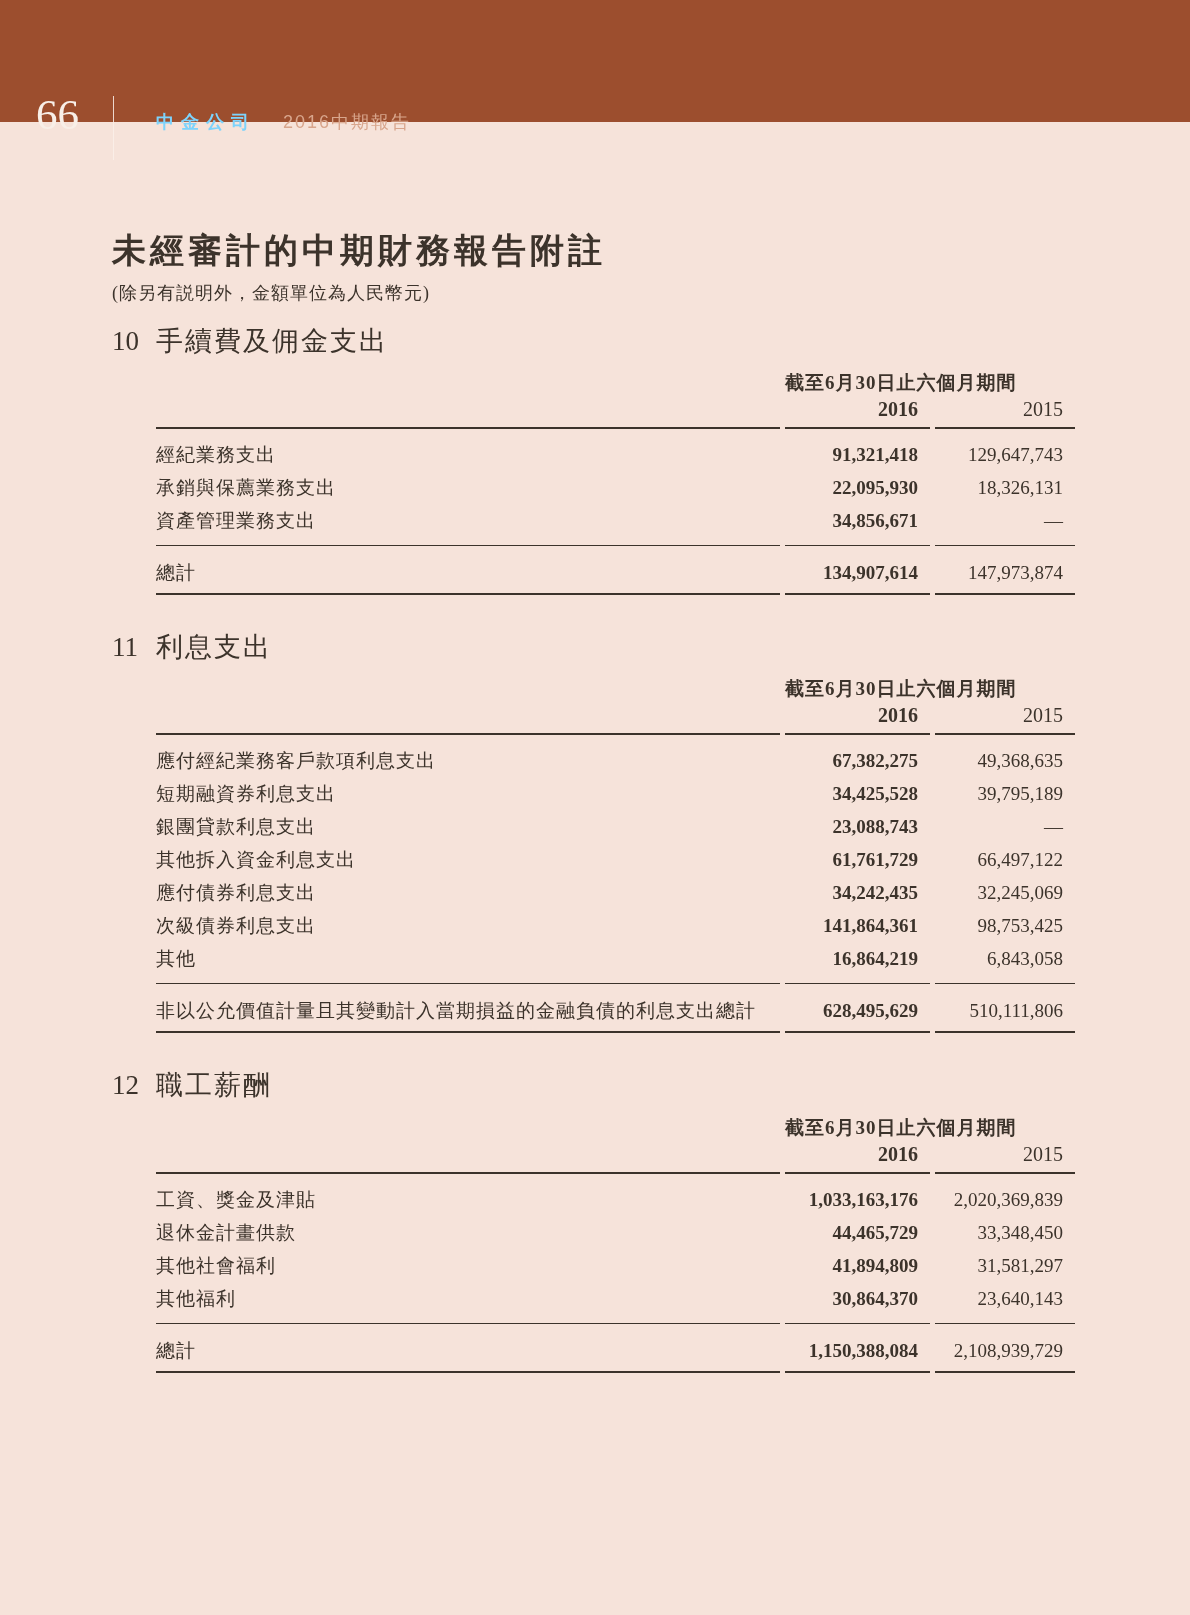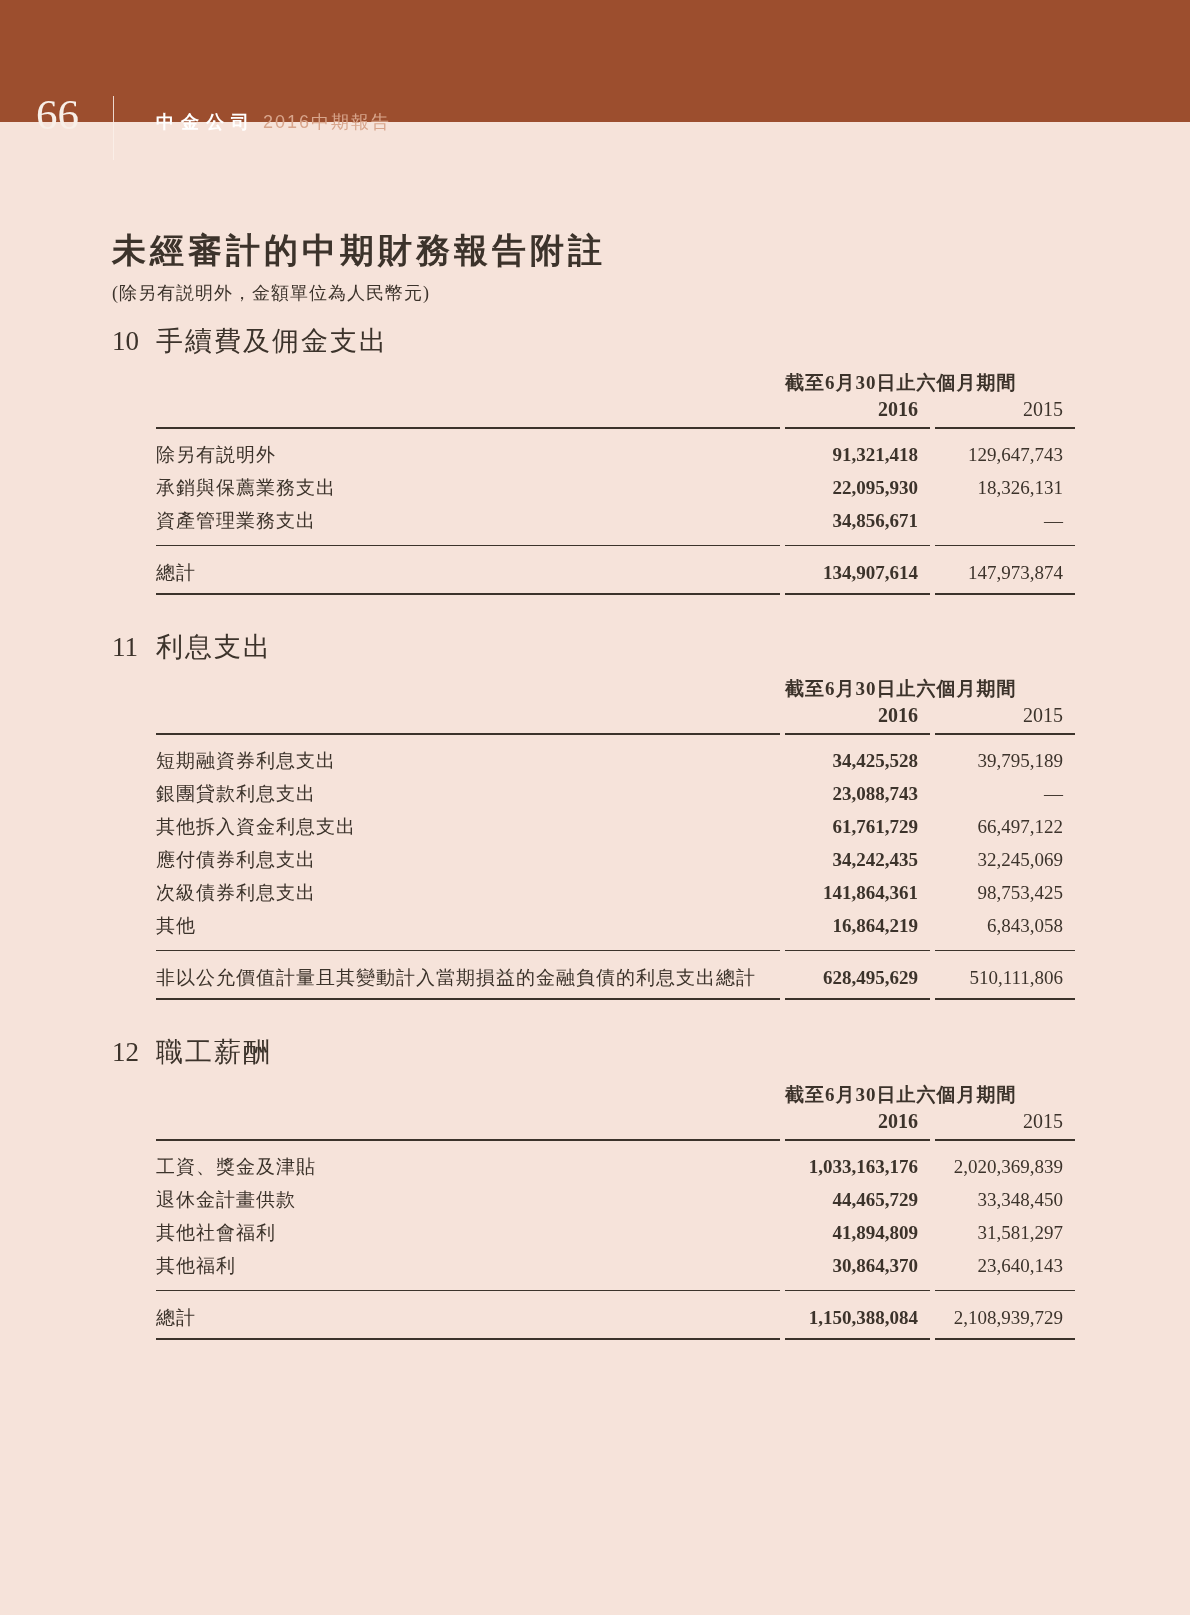--- a/index.html
+++ b/index.html
@@ -27,22 +27,22 @@
     position: absolute; left: 113px; top: 96px;
     width: 1px; height: 64px;
     background: rgba(250, 240, 233, 0.85);
   }
   .banner-titles {
     position: absolute; left: 156px; top: 111px;
     font-family: "Liberation Sans", "DejaVu Sans", sans-serif;
     font-size: 18px; line-height: 22px;
     white-space: nowrap;
   }
-  .company-name { color: #ffffff; font-weight: bold; letter-spacing: 7px; }
-  .report-name  { color: #D8A58C; letter-spacing: 2px; margin-left: 2px; }
+  .company-name { color: #7dd3fc; font-weight: bold; letter-spacing: 7px; }
+  .report-name  { color: #D8A58C; letter-spacing: 2px; margin-left: 22px; }
 
   
   main { padding: 0 115px 0 112px; }
 
   .doc-title {
     margin: 108px 0 0 0;
     font-size: 34px; font-weight: bold;
     letter-spacing: 4px; line-height: 1.25;
   }
   .doc-subtitle {
@@ -134,21 +134,21 @@
                 <td class="period" colspan="2">截至6月30日止六個月期間</td>
               </tr>
               <tr class="year-row">
                 <td class="lbl"></td>
                 <td class="num y1">2016</td>
                 <td class="num y2">2015</td>
               </tr>
             </thead>
             <tbody>
               <tr class="data-row">
-                <td class="lbl">除另有説明外</td>
+                <td class="lbl">經紀業務支出</td>
                 <td class="num v1">91,321,418</td>
                 <td class="num v2">129,647,743</td>
               </tr>
               <tr class="data-row">
                 <td class="lbl">承銷與保薦業務支出</td>
                 <td class="num v1">22,095,930</td>
                 <td class="num v2">18,326,131</td>
               </tr>
               <tr class="data-row">
                 <td class="lbl">資產管理業務支出</td>
@@ -184,20 +184,25 @@
                 <td class="period" colspan="2">截至6月30日止六個月期間</td>
               </tr>
               <tr class="year-row">
                 <td class="lbl"></td>
                 <td class="num y1">2016</td>
                 <td class="num y2">2015</td>
               </tr>
             </thead>
             <tbody>
               <tr class="data-row">
+                <td class="lbl">應付經紀業務客戶款項利息支出</td>
+                <td class="num v1">67,382,275</td>
+                <td class="num v2">49,368,635</td>
+              </tr>
+              <tr class="data-row">
                 <td class="lbl">短期融資券利息支出</td>
                 <td class="num v1">34,425,528</td>
                 <td class="num v2">39,795,189</td>
               </tr>
               <tr class="data-row">
                 <td class="lbl">銀團貸款利息支出</td>
                 <td class="num v1">23,088,743</td>
                 <td class="num v2">—</td>
               </tr>
               <tr class="data-row">

